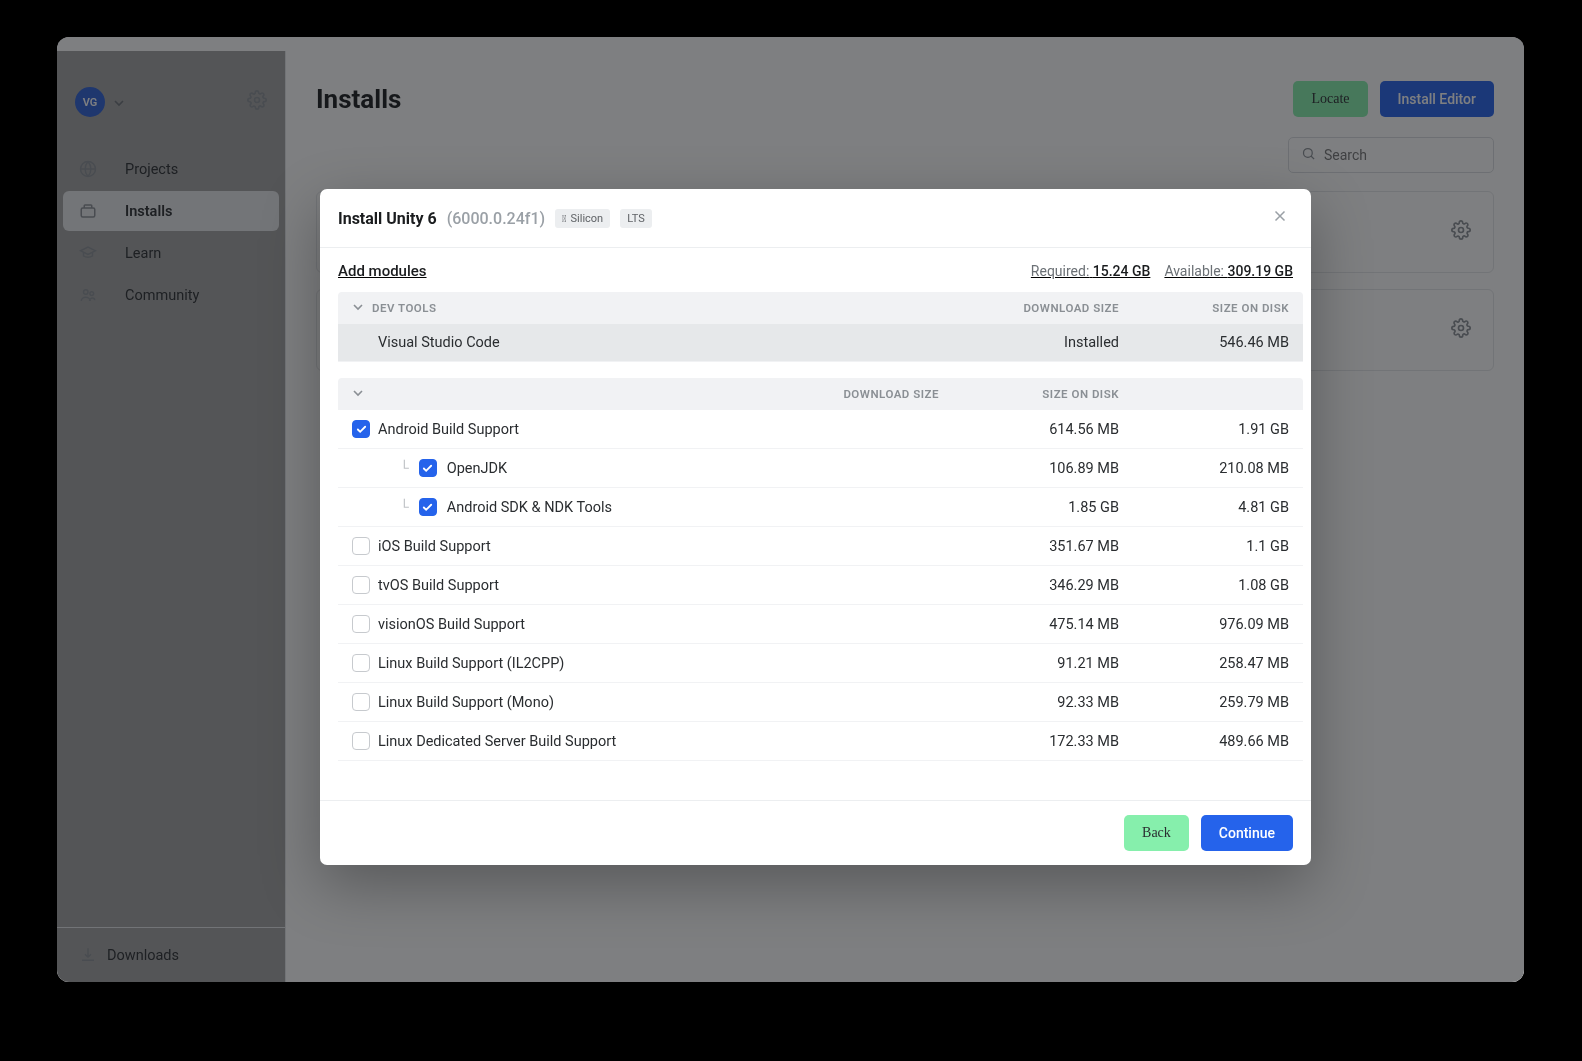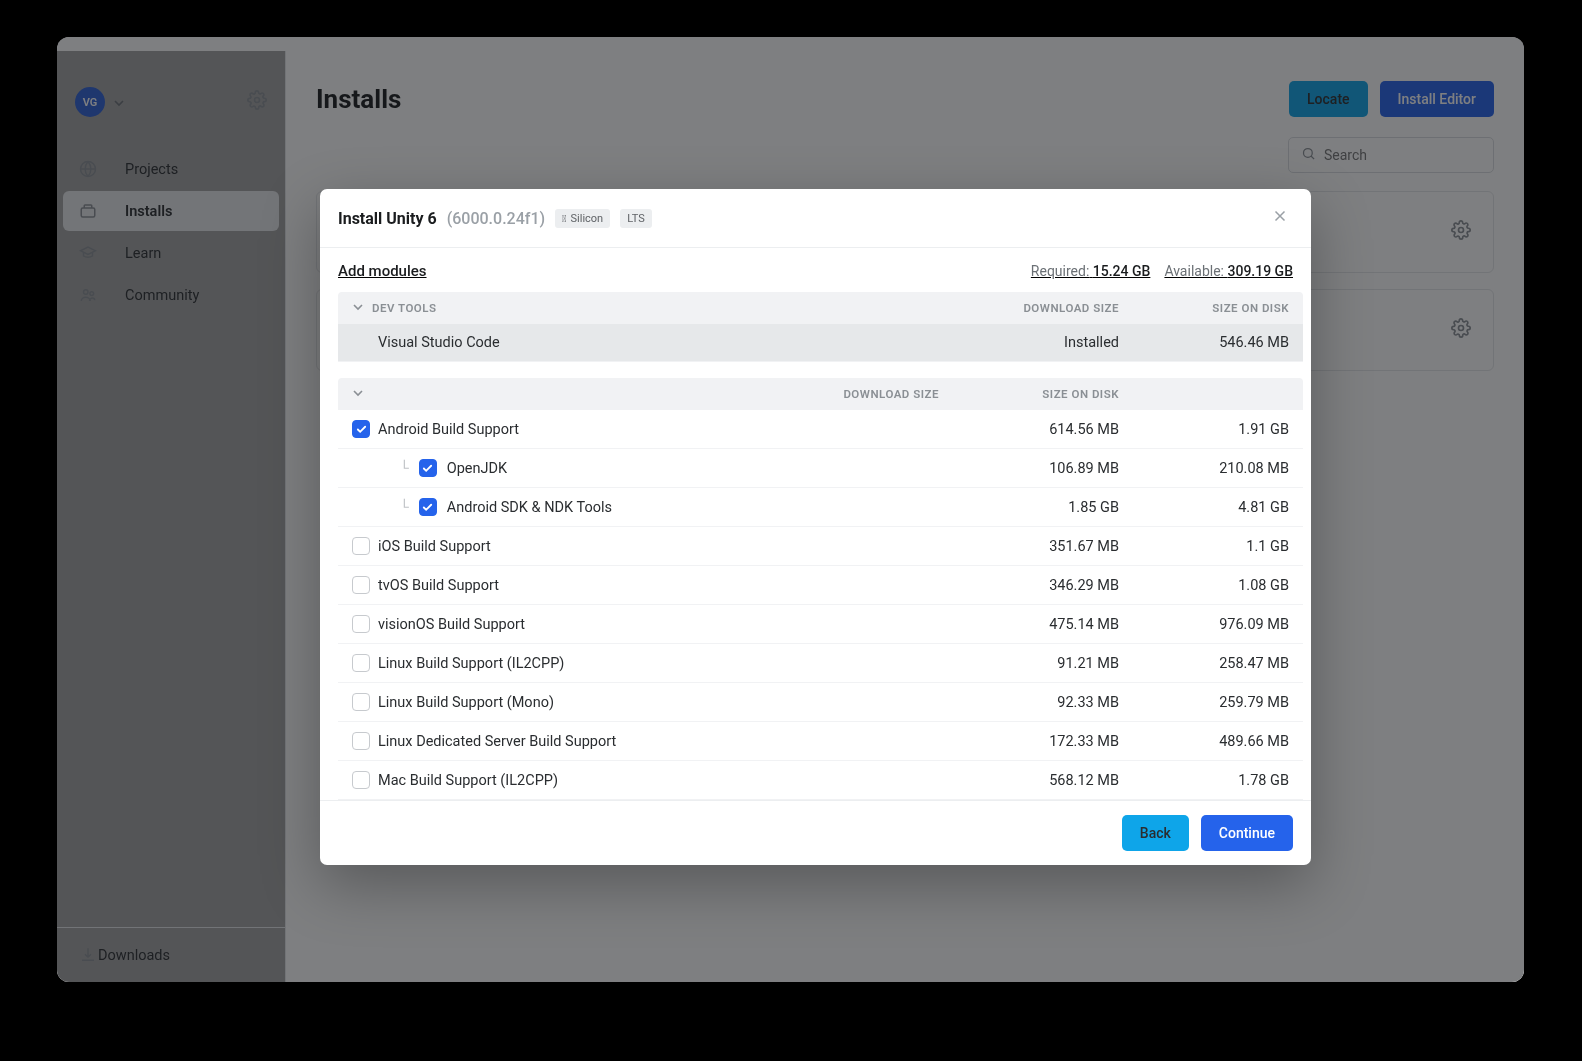--- a/index.html
+++ b/index.html
@@ -47,34 +47,34 @@
 .nav-item {
   display: flex; align-items: center; gap: 28px;
   padding: 11px 16px; border-radius: 6px;
   font-size: 14.5px; color: #2a2d30; cursor: pointer;
 }
 .nav-item.active { background: #e6e8ea; font-weight: 600; }
 .nav-icon { width: 18px; height: 18px; color: #8a8f94; display: flex; align-items: center; justify-content: center; }
 
 .sidebar-bottom {
   margin-top: auto; border-top: 1px solid #e5e6e8;
-  padding: 18px 22px; display: flex; align-items: center; gap: 1px;
+  padding: 18px 22px; display: flex; align-items: center; gap: 10px;
   font-size: 14.5px; color: #2a2d30;
 }
 
 
 .content { flex: 1; display: flex; flex-direction: column; background: #fff; }
 .content-header {
   display: flex; align-items: center; justify-content: space-between;
   padding: 30px 30px 20px 30px;
 }
 .page-title { font-size: 26px; font-weight: 700; color: #1a1c1e; }
 .header-buttons { display: flex; gap: 12px; }
 .btn { font-size: 14px; padding: 10px 18px; border-radius: 5px; border: none; cursor: pointer; font-weight: 500; }
-.btn-secondary { background: #0ea5e9; color: #2a2d30; }
+.btn-secondary { background: #86efac; color: #2a2d30; font-family: Liberation Serif, serif; }
 .btn-primary { background: #2563eb; color: #fff; }
 
 .content-toolbar { display: flex; justify-content: flex-end; padding: 0 30px 18px 30px; }
 .search-box {
   width: 206px; height: 36px; border: 1px solid #dadce0; border-radius: 5px;
   display: flex; align-items: center; padding: 0 12px; gap: 8px; color: #8a8f94;
 }
 .search-box input { border: none; outline: none; font-size: 14px; flex: 1; background: transparent; }
 
 .install-rows { padding: 0 30px; display: flex; flex-direction: column; gap: 16px; }
@@ -454,32 +454,20 @@
 
       <span class="chk "></span>
     </span>
     <span class="name-cell">
 
       <span>Linux Dedicated Server Build Support</span>
     </span>
     <span class="col-r">172.33 MB</span>
     <span class="col-r">489.66 MB</span>
   </div>
-            <div class="module-row">
-    <span class="chk-cell">
-
-      <span class="chk "></span>
-    </span>
-    <span class="name-cell">
-
-      <span>Mac Build Support (IL2CPP)</span>
-    </span>
-    <span class="col-r">568.12 MB</span>
-    <span class="col-r">1.78 GB</span>
-  </div>
           </div>
       </div>
 
       <div class="modal-footer">
         <button class="btn btn-secondary">Back</button>
         <button class="btn btn-primary">Continue</button>
       </div>
     </div>
   </div>
 </div>

